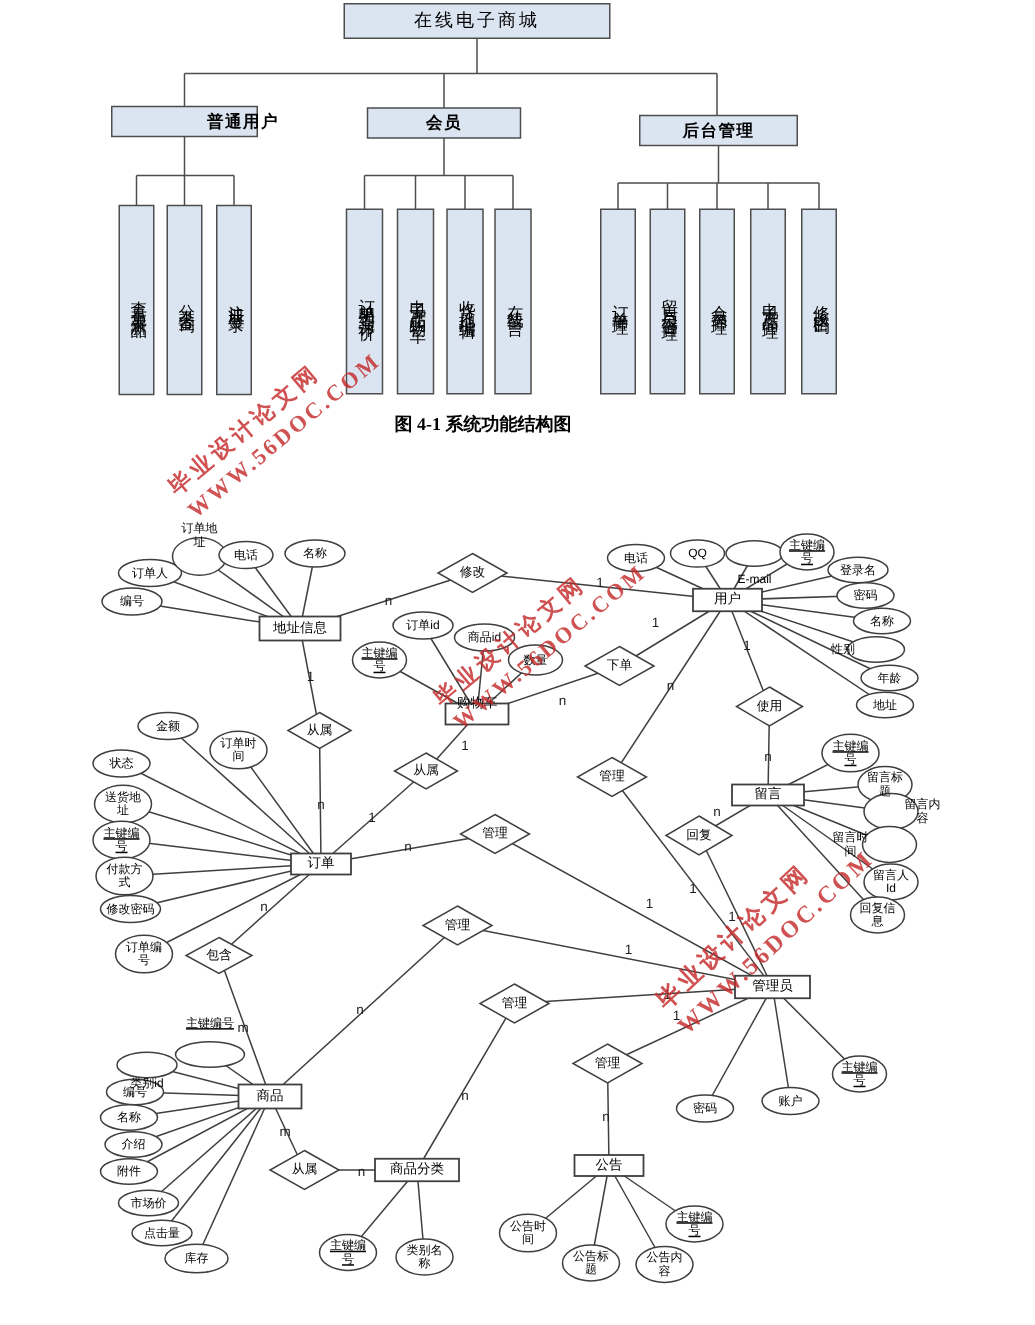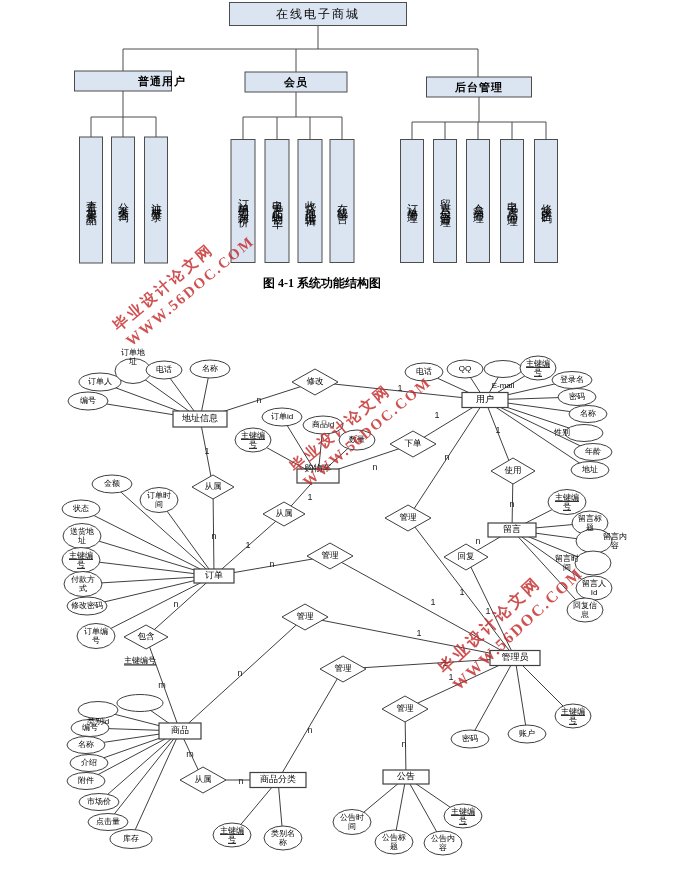--- a/index.html
+++ b/index.html
@@ -280,21 +280,21 @@
     <div class="nl attr" style="left: 567px; top: 563px;">留言时
 间</div>
     <div class="nl attr" style="left: 594px; top: 588px;">留言人
 Id</div>
     <div class="nl attr" style="left: 585px; top: 610px;">回复信
 息</div>
     <div class="nl attr" style="left: 470px; top: 739px;">密码</div>
     <div class="nl attr" style="left: 527px; top: 734px;">账户</div>
     <div class="nl attr pk" style="left: 573px; top: 716px;">主键编
 号</div>
-    <div class="nl attr pk" style="left: 140px; top: 661px;">主键编号</div>
+    <div class="nl attr pk" style="left: 140px; top: 682px;">主键编号</div>
     <div class="nl attr" style="left: 98px; top: 710px; margin-top: 12px;">类别id</div>
     <div class="nl attr" style="left: 90px; top: 728px;">编号</div>
     <div class="nl attr" style="left: 86px; top: 745px;">名称</div>
     <div class="nl attr" style="left: 89px; top: 763px;">介绍</div>
     <div class="nl attr" style="left: 86px; top: 781px;">附件</div>
     <div class="nl attr" style="left: 99px; top: 802px;">市场价</div>
     <div class="nl attr" style="left: 108px; top: 822px;">点击量</div>
     <div class="nl attr" style="left: 131px; top: 839px;">库存</div>
     <div class="nl attr pk" style="left: 232px; top: 835px;">主键编
 号</div>

